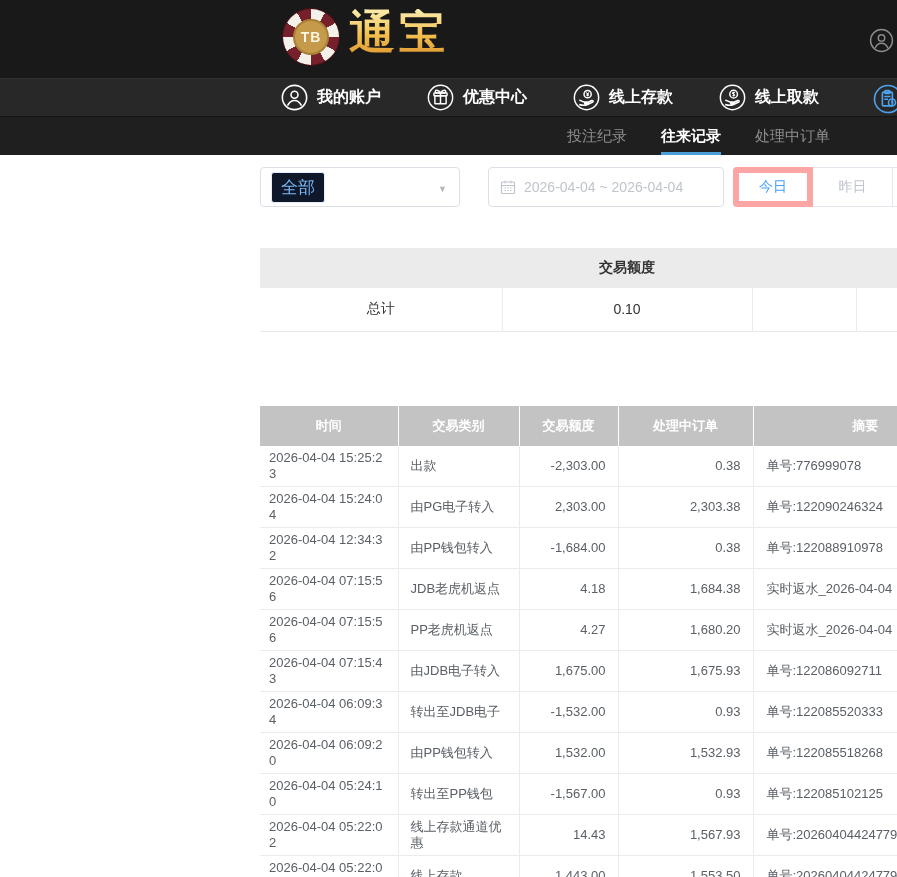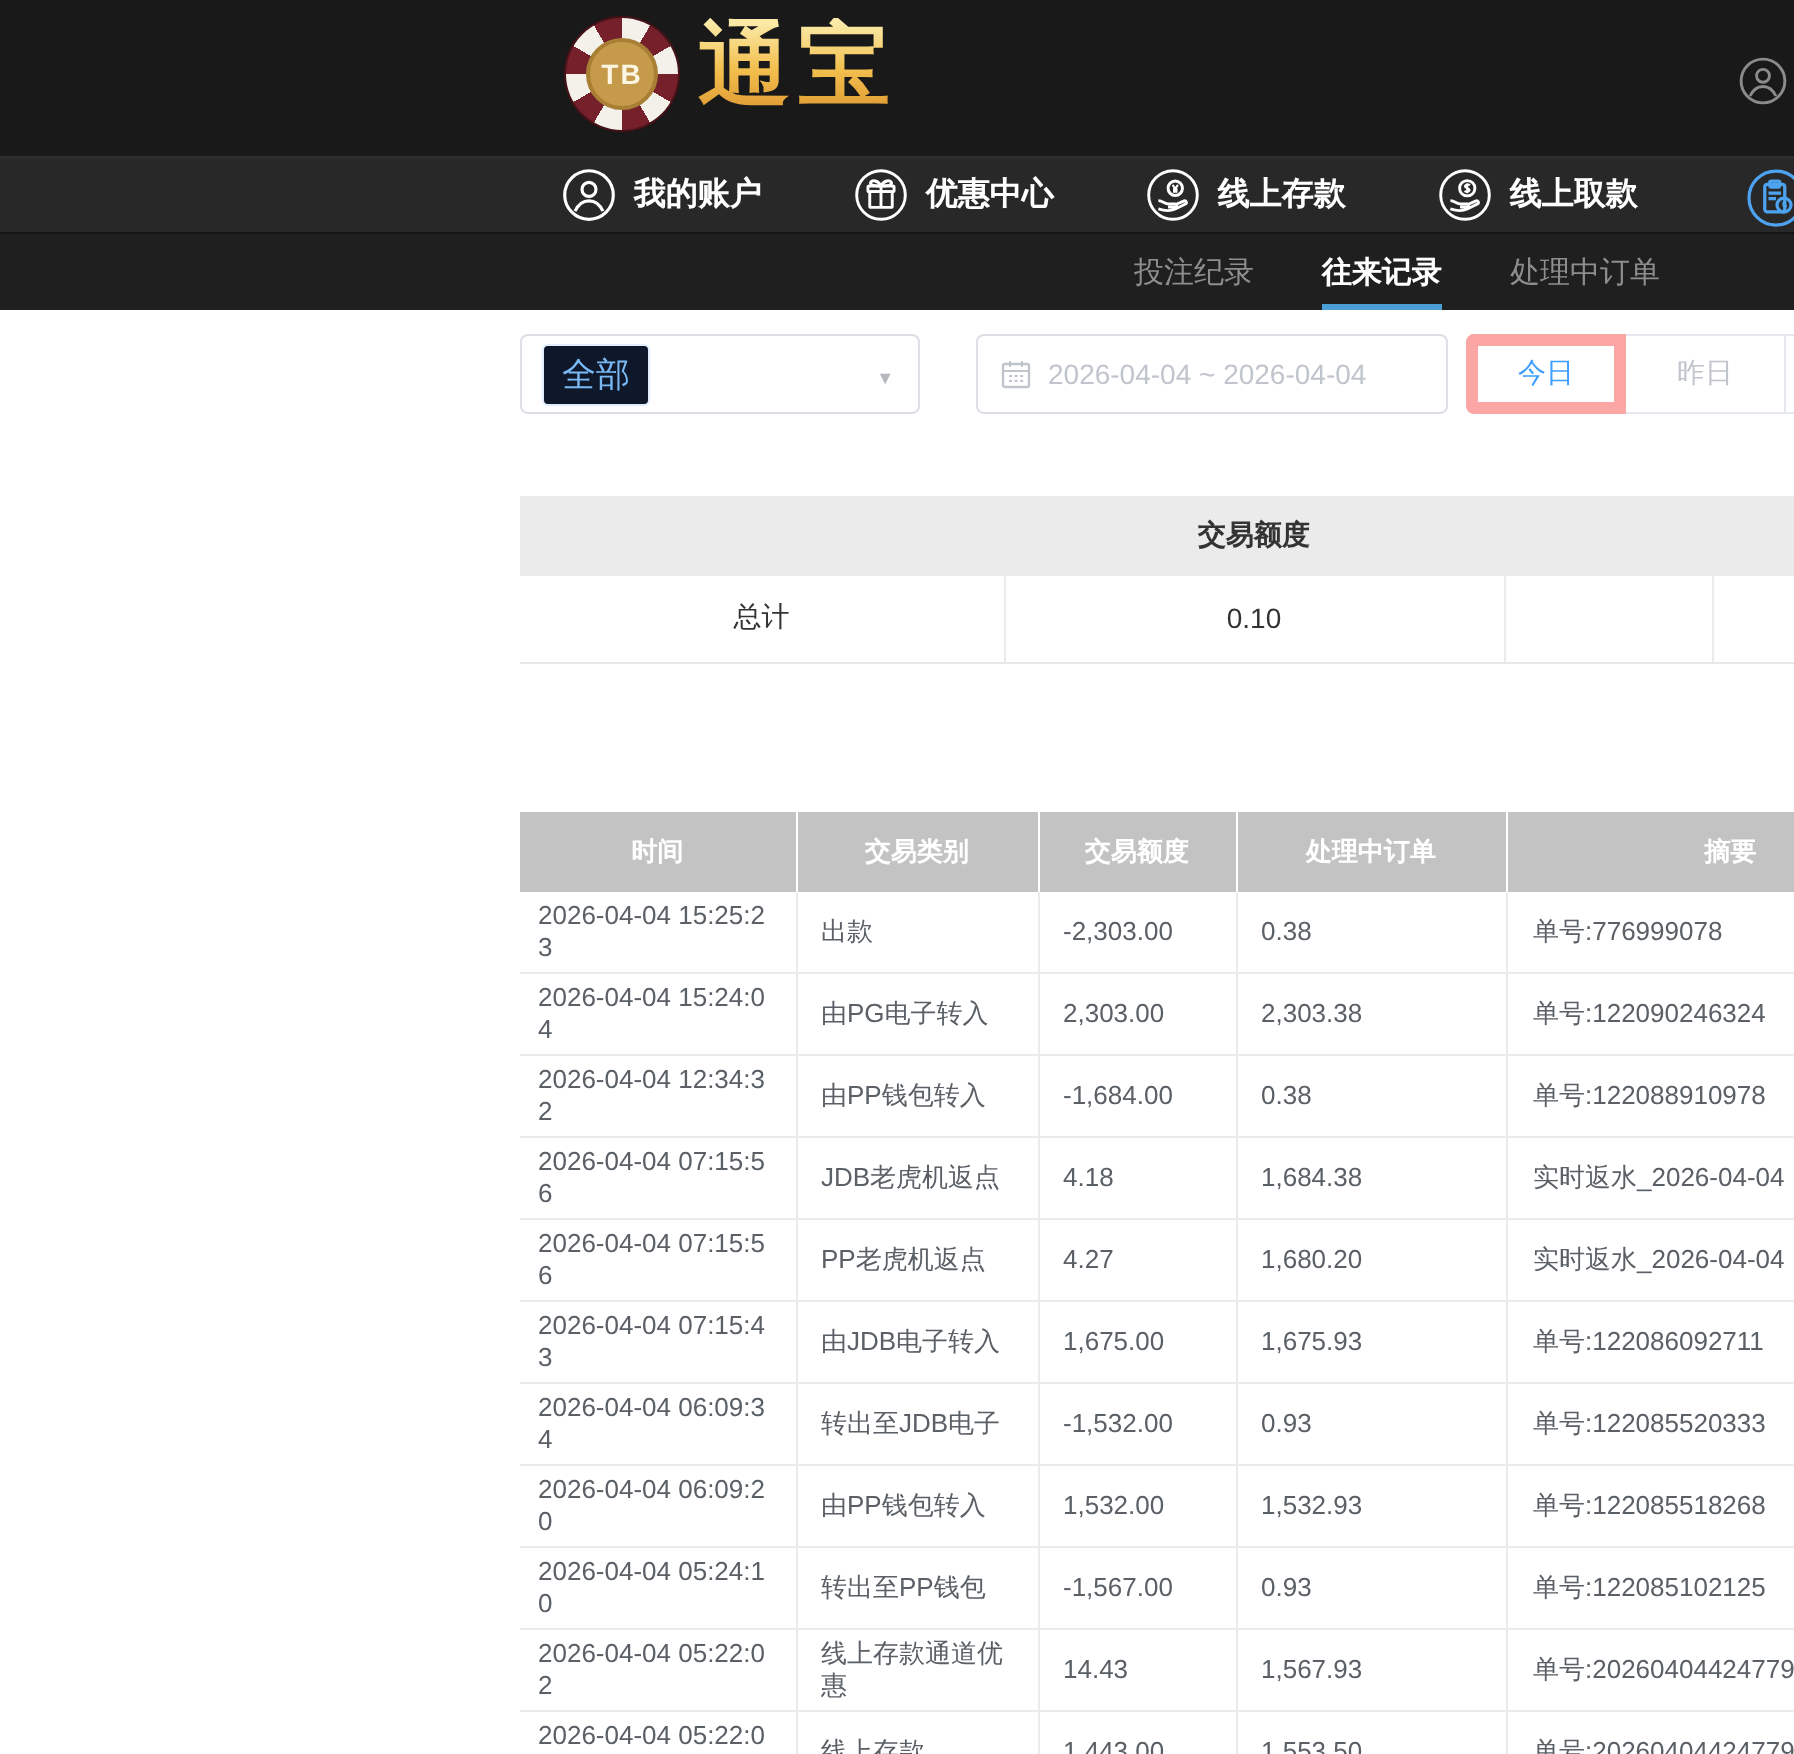--- a/index.html
+++ b/index.html
@@ -69,21 +69,21 @@
   
   .records { margin-top:74px; width:717px; border-collapse:collapse; table-layout:fixed; }
   .records th { background:#c3c3c3; height:40px; color:#fff; font-size:13px; font-weight:bold;
     text-align:center; border-right:1px solid #fff;margin-top:40px; }
   .records th:last-child { border-right:none; }
   .records td { height:40px; padding:4px 12px; font-size:13px; line-height:16px; color:#5a6066;
     border-bottom:1px solid #ebebeb; border-right:1px solid #ebebeb; vertical-align:middle;
     word-break:break-all; }
   .records td:last-child { border-right:none; }
   .records td:nth-child(1) { padding-left:9px; }
-  .records td:nth-child(3), .records td:nth-child(4) { }
+  .records td:nth-child(3), .records td:nth-child(4) { text-align:right; }
   .records td:nth-child(5) { padding-left:13px; }
 </style>
 </head>
 <body>
 
 <div class="site-header">
   <div class="logo">
     <div class="chip">
       <div class="chip-center">TB</div>
     </div>

